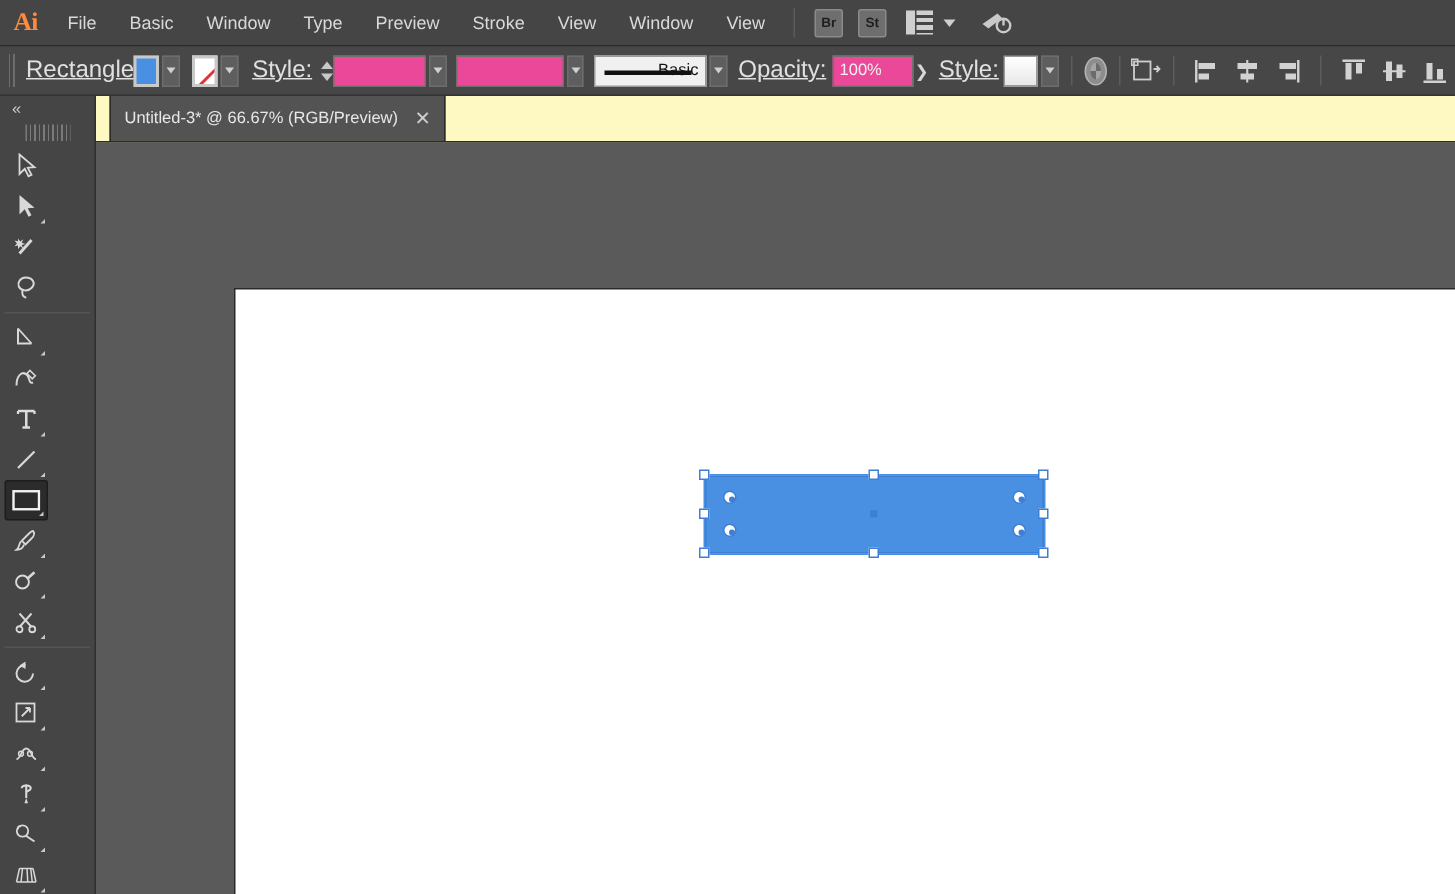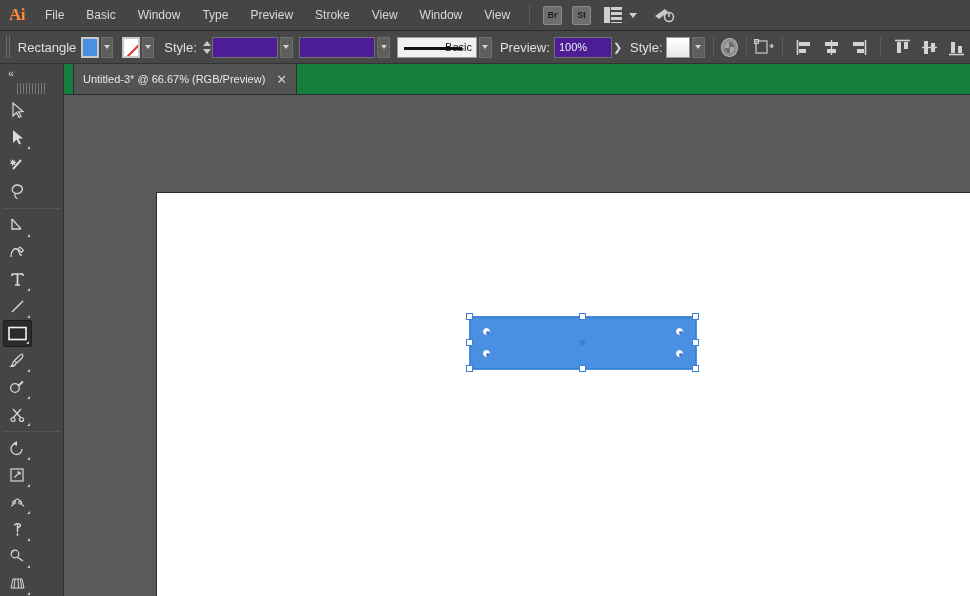--- a/index.html
+++ b/index.html
@@ -57,21 +57,21 @@
   
   .controlbar {
     position: absolute; left: 0; top: 31px; width: 970px; height: 33px;
     background: #474747;
     display: flex; align-items: center; padding-left: 6px;
     border-bottom: 1px solid #333;
   }
   .grip { width: 7px; height: 22px;
     background: repeating-linear-gradient(to right,#6d6d6d 0 1px,transparent 1px 3px);
     margin-right: 6px; }
-  .cb-label { font-size: 13px; color: #e0e0e0; white-space: nowrap; }
+  .cb-label { font-size: 16px; color: #e0e0e0; white-space: nowrap; text-decoration: underline; }
   .cb-sep { width: 1px; height: 20px; background: #5c5c5c; margin: 0 8px; }
 
   .swatch-box {
     width: 21px; height: 21px; border: 2px solid #c9c9c9; background: #4a90e2;
   }
   .swatch-none {
     width: 21px; height: 21px; border: 2px solid #c9c9c9; background: #fff;
     position: relative; overflow: hidden;
   }
   .swatch-none::after {
@@ -91,21 +91,21 @@
   }
   .stepper {
     width: 12px; height: 21px; margin-left: 5px;
     display:flex;flex-direction:column;align-items:center;justify-content:center;gap:3px;
   }
   .stepper i { width:0;height:0;border-left:4px solid transparent;border-right:4px solid transparent; }
   .stepper .up { border-bottom:5px solid #c8c8c8; }
   .stepper .dn { border-top:5px solid #c8c8c8; }
 
   .field {
-    height: 21px; background: #4c1d95; border: 1px solid #707070;
+    height: 21px; background: #ec4899; border: 1px solid #707070;
     display: flex; align-items: center; padding: 0 4px;
     font-size: 11px; color: #efefef;
   }
   .field.wide { width: 90px; }
   .field.weight { width: 78px; }
   .field.profile {
     width: 95px; background: #f0f0f0; color: #111;
     justify-content: flex-end; position: relative; border-color: #9a9a9a;
   }
   .profile-line {
@@ -130,21 +130,21 @@
     content:""; position:absolute; inset:3px; border-radius:50%;
     background:
       conic-gradient(#6b6b6b 0 25%, #a5a5a5 0 50%, #6b6b6b 0 75%, #a5a5a5 0 100%);
   }
   .xform-icon { width: 20px; height: 18px; position: relative; }
   .align-icon { width: 17px; height: 17px; position: relative; margin: 0 5px; }
 
   
   .tabbar {
     position: absolute; left: 0; top: 64px; width: 970px; height: 31px;
-    background: #15803d; border-bottom: 1px solid #2c2c2c;
+    background: #fef9c3; border-bottom: 1px solid #2c2c2c;
   }
   .doc-tab {
     position: absolute; left: 73px; top: 0; height: 30px;
     background: #535353;
     display: flex; align-items: center; padding: 0 9px;
     border-right: 1px solid #2c2c2c; border-left: 1px solid #2c2c2c;
   }
   .doc-tab .title { font-size: 11px; color: #e8e8e8; white-space: nowrap; }
   .tab-close {
     margin-left: 11px; color: #cfcfcf; font-size: 13px; line-height: 1;
@@ -274,21 +274,21 @@
     <div class="mini-drop"></div>
 
     <div style="width:8px"></div>
     <div class="field profile">
       <span class="profile-line"></span>
       <span>Basic</span>
     </div>
     <div class="mini-drop"></div>
 
     <div style="width:10px"></div>
-    <div class="cb-label">Preview:</div>
+    <div class="cb-label">Opacity:</div>
     <div style="width:5px"></div>
     <div class="field opacity">100%</div>
     <div class="arrow-right">❯</div>
 
     <div style="width:8px"></div>
     <div class="cb-label">Style:</div>
     <div style="width:4px"></div>
     <div class="field style"></div>
     <div class="mini-drop"></div>
 

